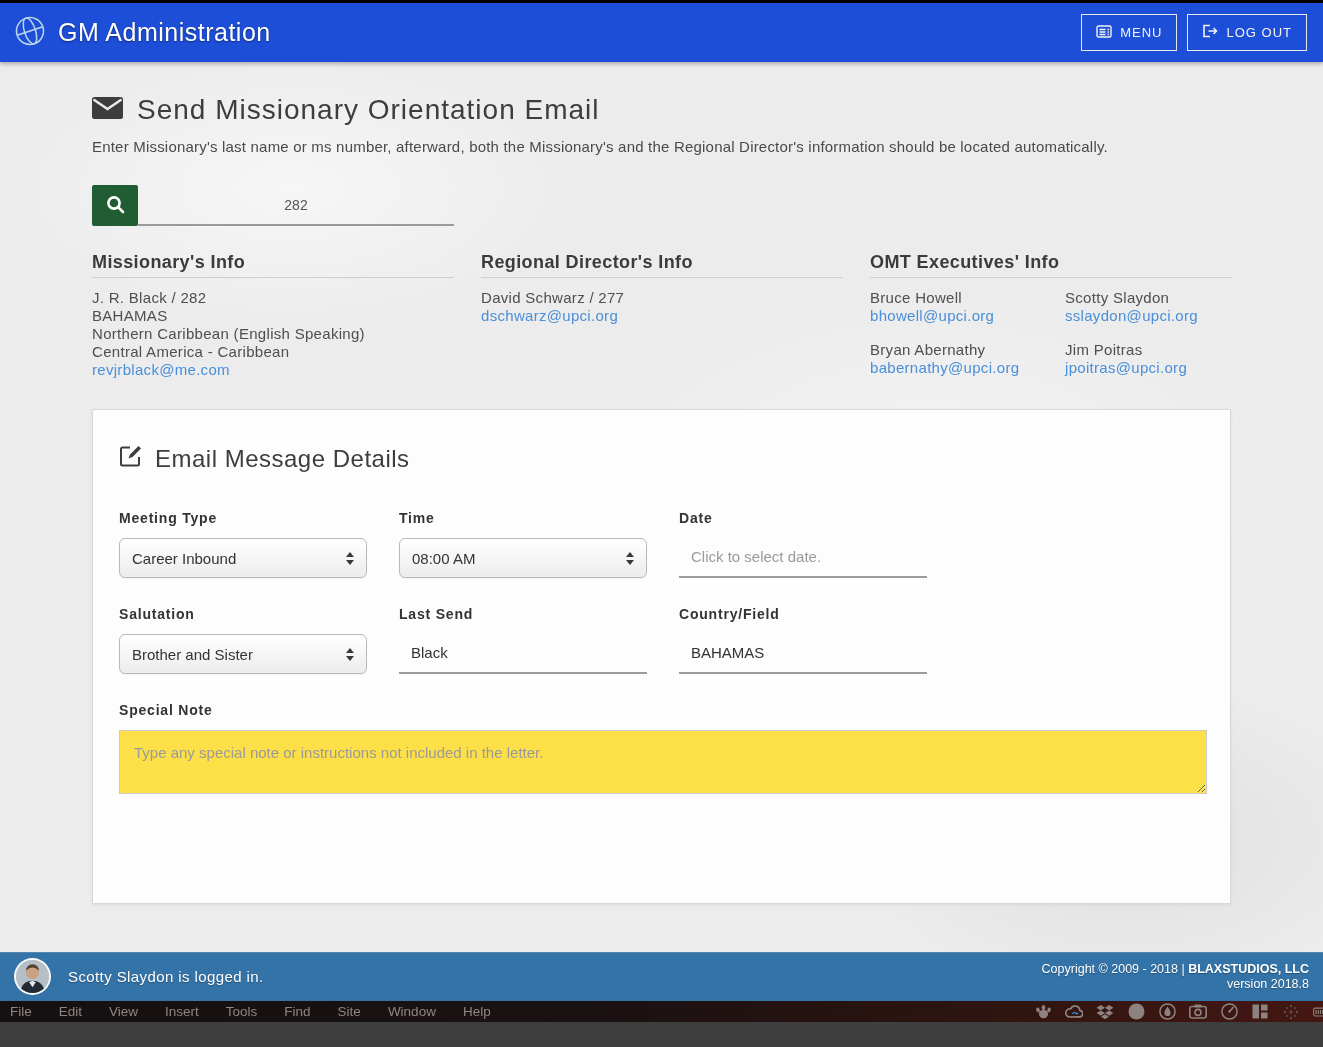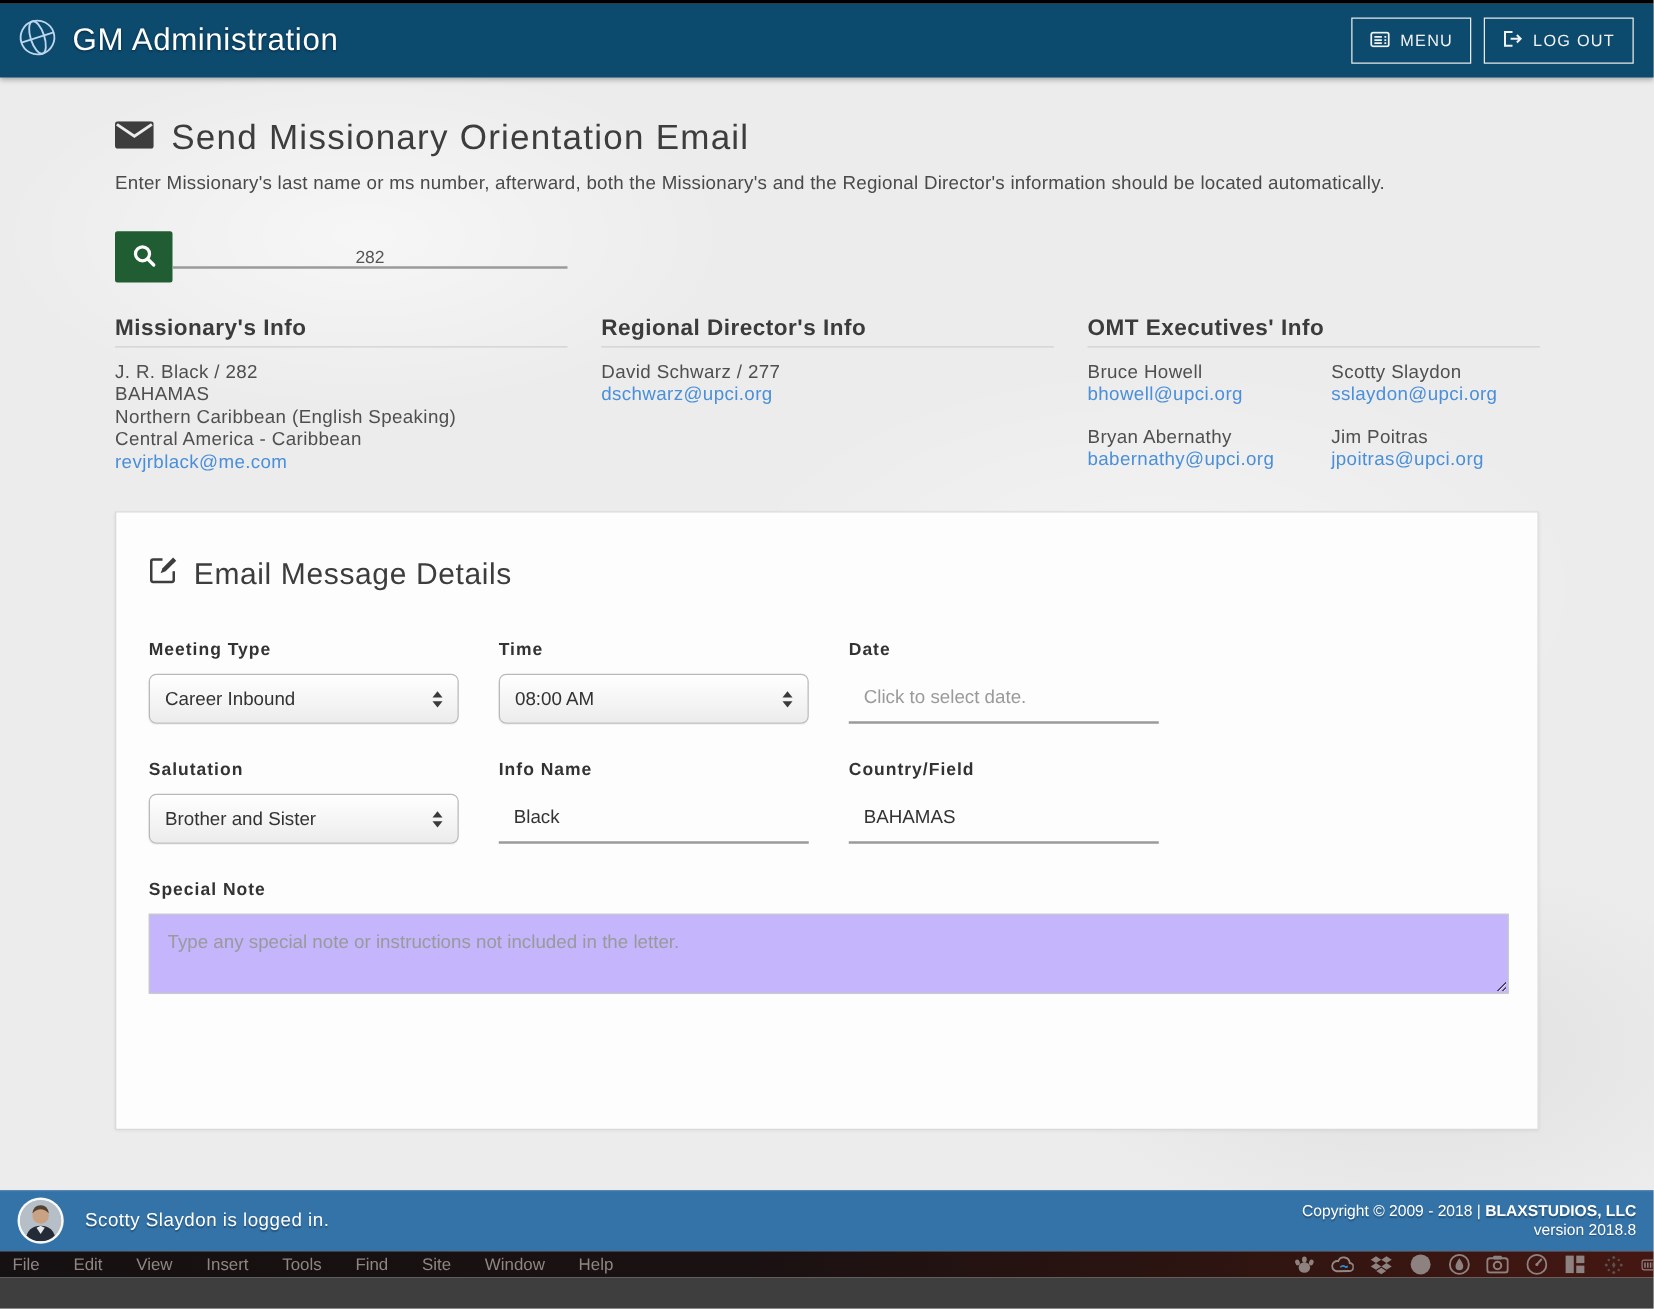--- a/index.html
+++ b/index.html
@@ -10,39 +10,39 @@
       radial-gradient(ellipse 420px 200px at 22% 18%, rgba(255,255,255,.55), rgba(255,255,255,0) 70%),
       radial-gradient(ellipse 500px 260px at 70% 45%, rgba(255,255,255,.4), rgba(255,255,255,0) 70%),
       radial-gradient(ellipse 400px 220px at 85% 80%, rgba(210,210,210,.5), rgba(210,210,210,0) 70%),
       #ececec;
     color:#3d3d3d;
     display:flex; flex-direction:column;
   }
   
   .top-strip { height:3px; background:#000; flex:none; }
   .app-header {
-    height:59px; flex:none; background:#0c4a6e;
+    height:59px; flex:none; background:#1d4ed8;
     display:flex; align-items:center; padding:0 16px 0 12px;
     box-shadow:0 2px 4px rgba(0,0,0,.28); position:relative; z-index:5;gap:35px;
   }
   .brand { display:flex; align-items:center; gap:10px; }
   .brand-title { color:#fff; font-size:25px; letter-spacing:.5px; text-shadow:0 1px 2px rgba(0,0,0,.45); }
   .hdr-actions { margin-left:auto; display:flex; gap:10px; }
   .hdr-btn {
     display:flex; align-items:center; gap:8px;
     border:1px solid #e9e9e9; background:transparent; color:#f2f2f2;
     font-family:inherit; font-size:13px; letter-spacing:1px;
     padding:9px 14px; cursor:pointer;
   }
   
   .content { height:890px; flex:none; overflow:hidden; }
   .main { width:1139px; margin:0 auto; }
   .page-title { display:flex; align-items:center; gap:14px; margin-top:32px; font-size:28px; font-weight:400; letter-spacing:1px; color:#3d3d3d; }
   .instructions { margin-top:12px; font-size:15px; color:#4a4a4a; letter-spacing:.2px; }
-  .search-row { margin-top:30px; display:flex; width:362px; height:41px;align-items:center; }
+  .search-row { margin-top:30px; display:flex; width:362px; height:41px; }
   .search-btn { width:46px; height:41px; flex:none; background:#215d33; border:none; border-radius:2px; display:flex; align-items:center; justify-content:center; cursor:pointer; }
   .search-input {
     flex:1; border:none; outline:none; background:transparent;
     border-bottom:2px solid #9a9a9a; font-family:inherit; font-size:14px; color:#555;
     text-align:center;
   }
   
   .info-grid { margin-top:26px; display:grid; grid-template-columns:repeat(3,362px); column-gap:27px; }
   .info-heading { font-size:18px; font-weight:700; letter-spacing:.4px; color:#3b3b3b; padding-bottom:4px; border-bottom:1px solid #cfcfcf; }
   .info-lines { margin-top:11px; font-size:15px; color:#4f4f4f; line-height:18px; letter-spacing:.3px; }
@@ -71,21 +71,21 @@
   .sel-arrows .up { border-bottom:5px solid #3a3a3a; margin-bottom:3px; }
   .sel-arrows .down { border-top:5px solid #3a3a3a; }
   .line-input {
     width:100%; height:40px; border:none; outline:none; background:transparent;
     border-bottom:2px solid #9b9b9b; font-family:inherit; font-size:15px; color:#333;
     padding:0 0 2px 12px;
   }
   .line-input::placeholder { color:#9a9a9a; }
   .note-field { grid-column:1 / -1; }
   .note-area {
-    width:1088px; height:64px; border:1px solid #c9c9c9; background:#c4b5fd;
+    width:1088px; height:64px; border:1px solid #c9c9c9; background:#fde047;
     font-family:inherit; font-size:15px; color:#333; padding:13px 14px; resize:both;
   }
   .note-area::placeholder { color:#9a9a9a; }
   .send-btn {
     margin-top:24px; display:flex; align-items:center; gap:10px;
     border:1px solid #3a3a3a; background:transparent; color:#3f3f3f;
     font-family:inherit; font-size:14px; letter-spacing:1.5px;
     padding:12px 21px; cursor:pointer;
   }
   
@@ -271,21 +271,21 @@
           <span class="select-value">Brother and Sister</span>
           <span class="sel-arrows">
                 <i class="up"></i>
                 <i class="down"></i>
               </span>
         </div>
       </div>
 
 
       <div>
-        <div class="field-label">Info Name</div>
+        <div class="field-label">Last Send</div>
         <input class="line-input" type="text" value="Black" style="">
       </div>
 
       <div>
         <div class="field-label">Country/Field</div>
         <input class="line-input" type="text" value="BAHAMAS" style="">
       </div>
 
       <div class="note-field">
         <div class="field-label">Special Note</div>

